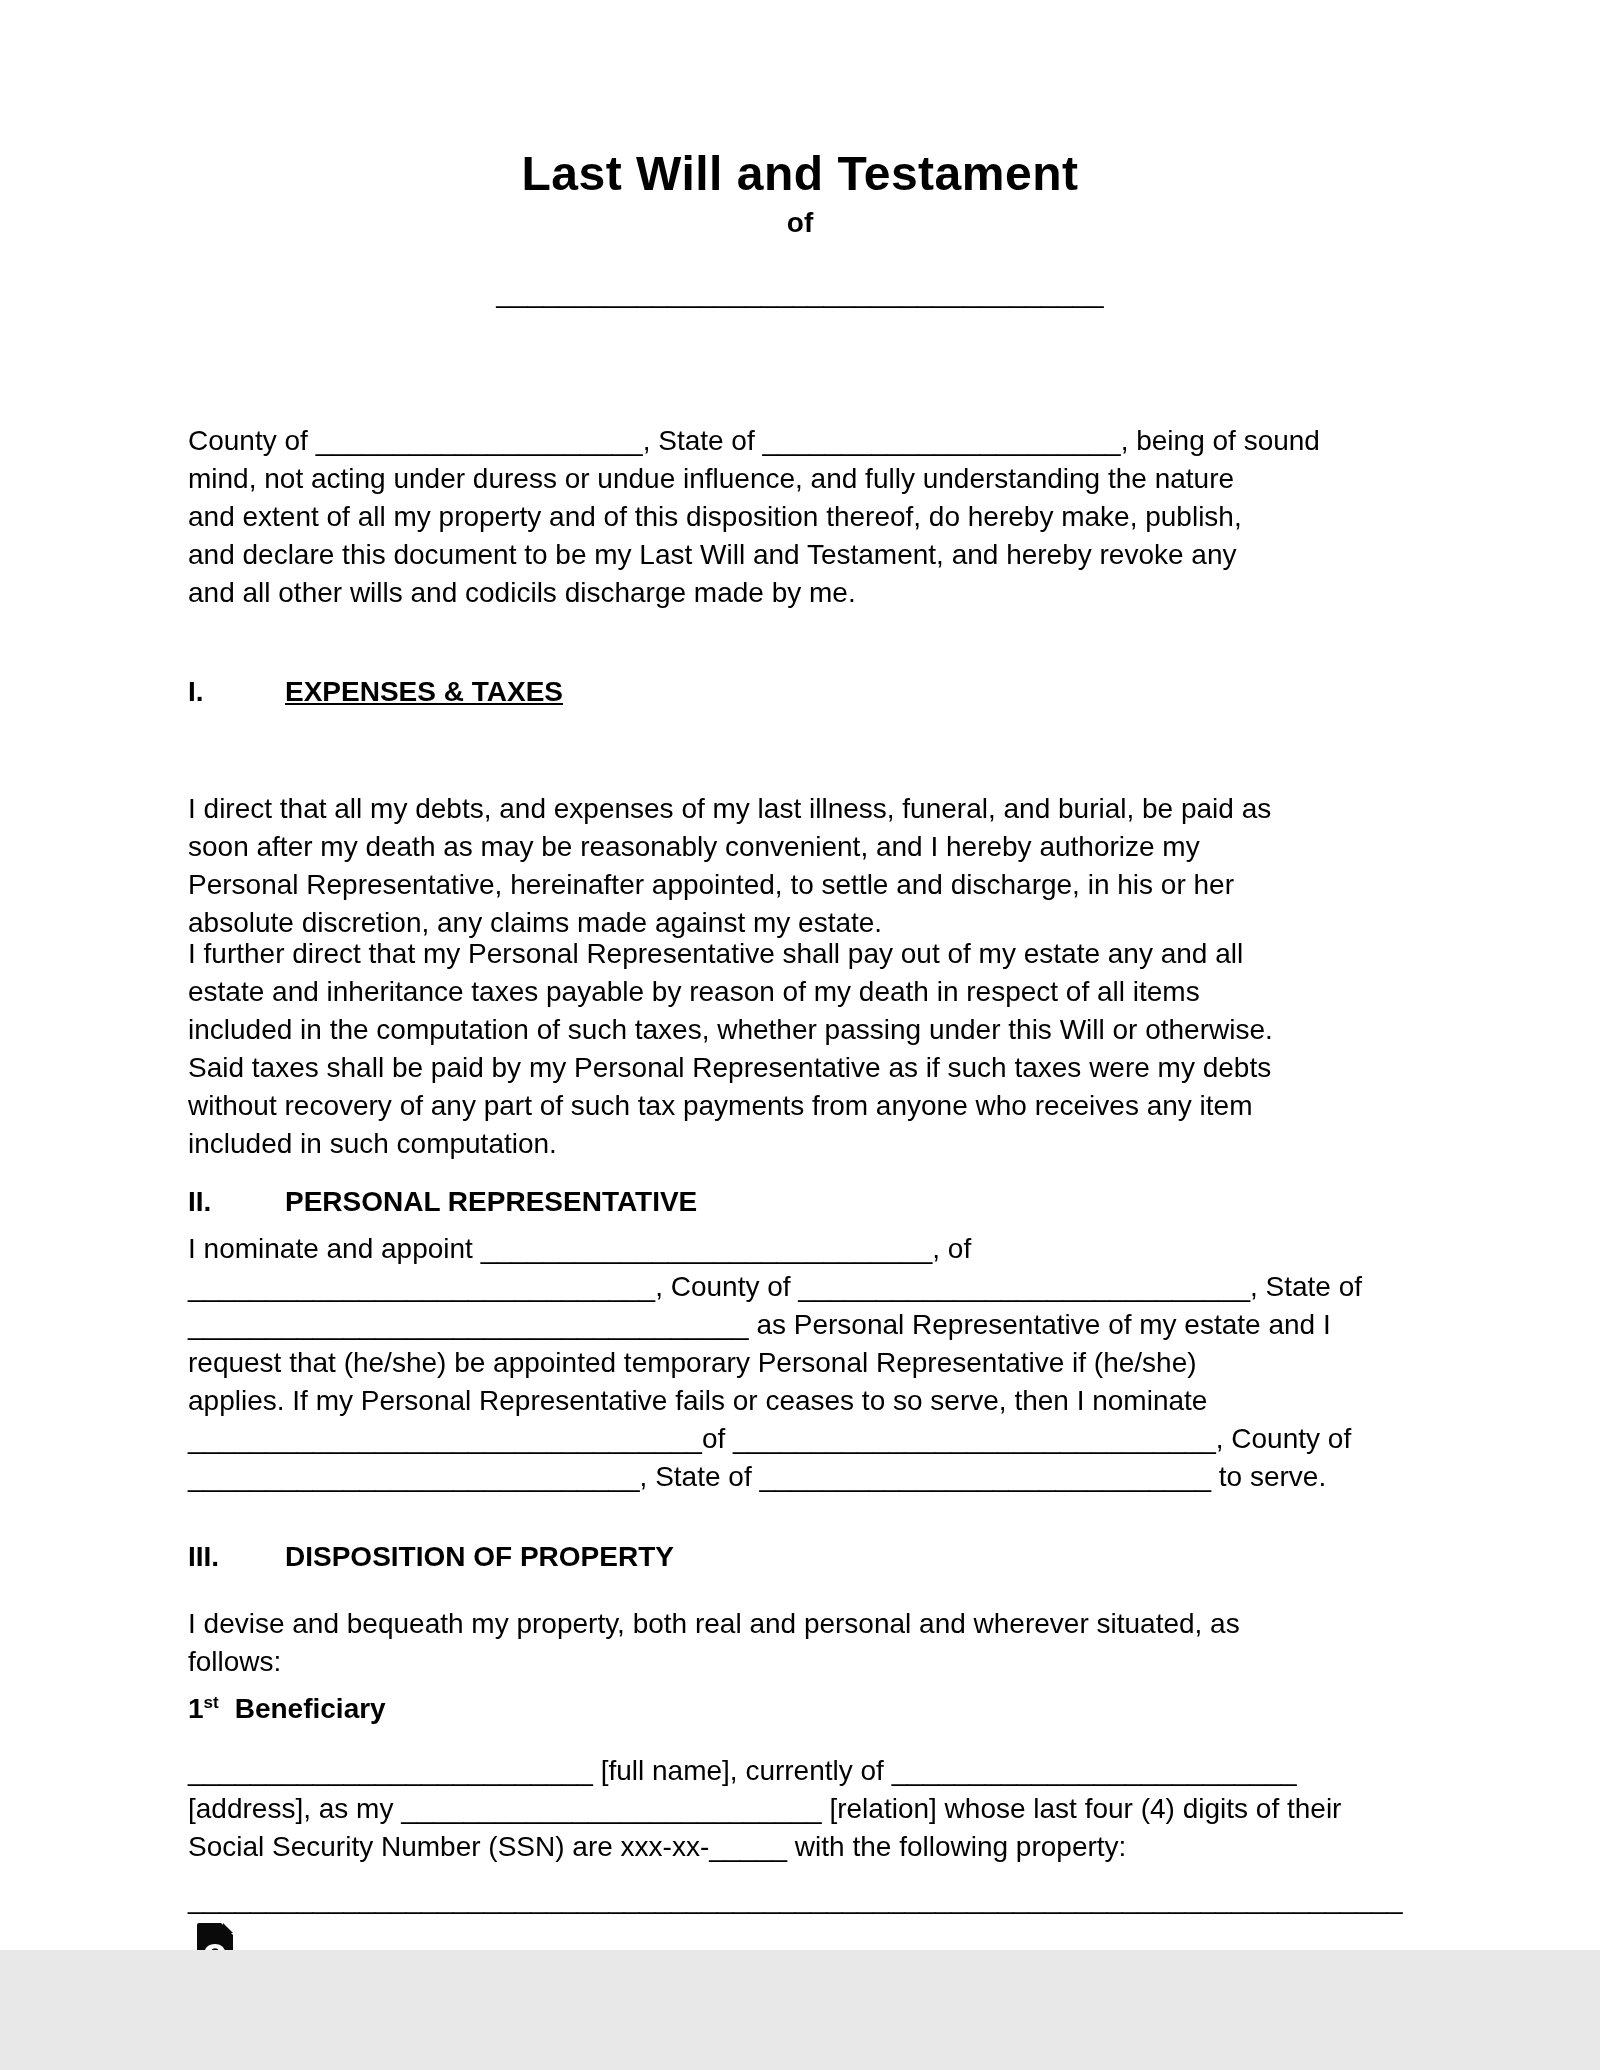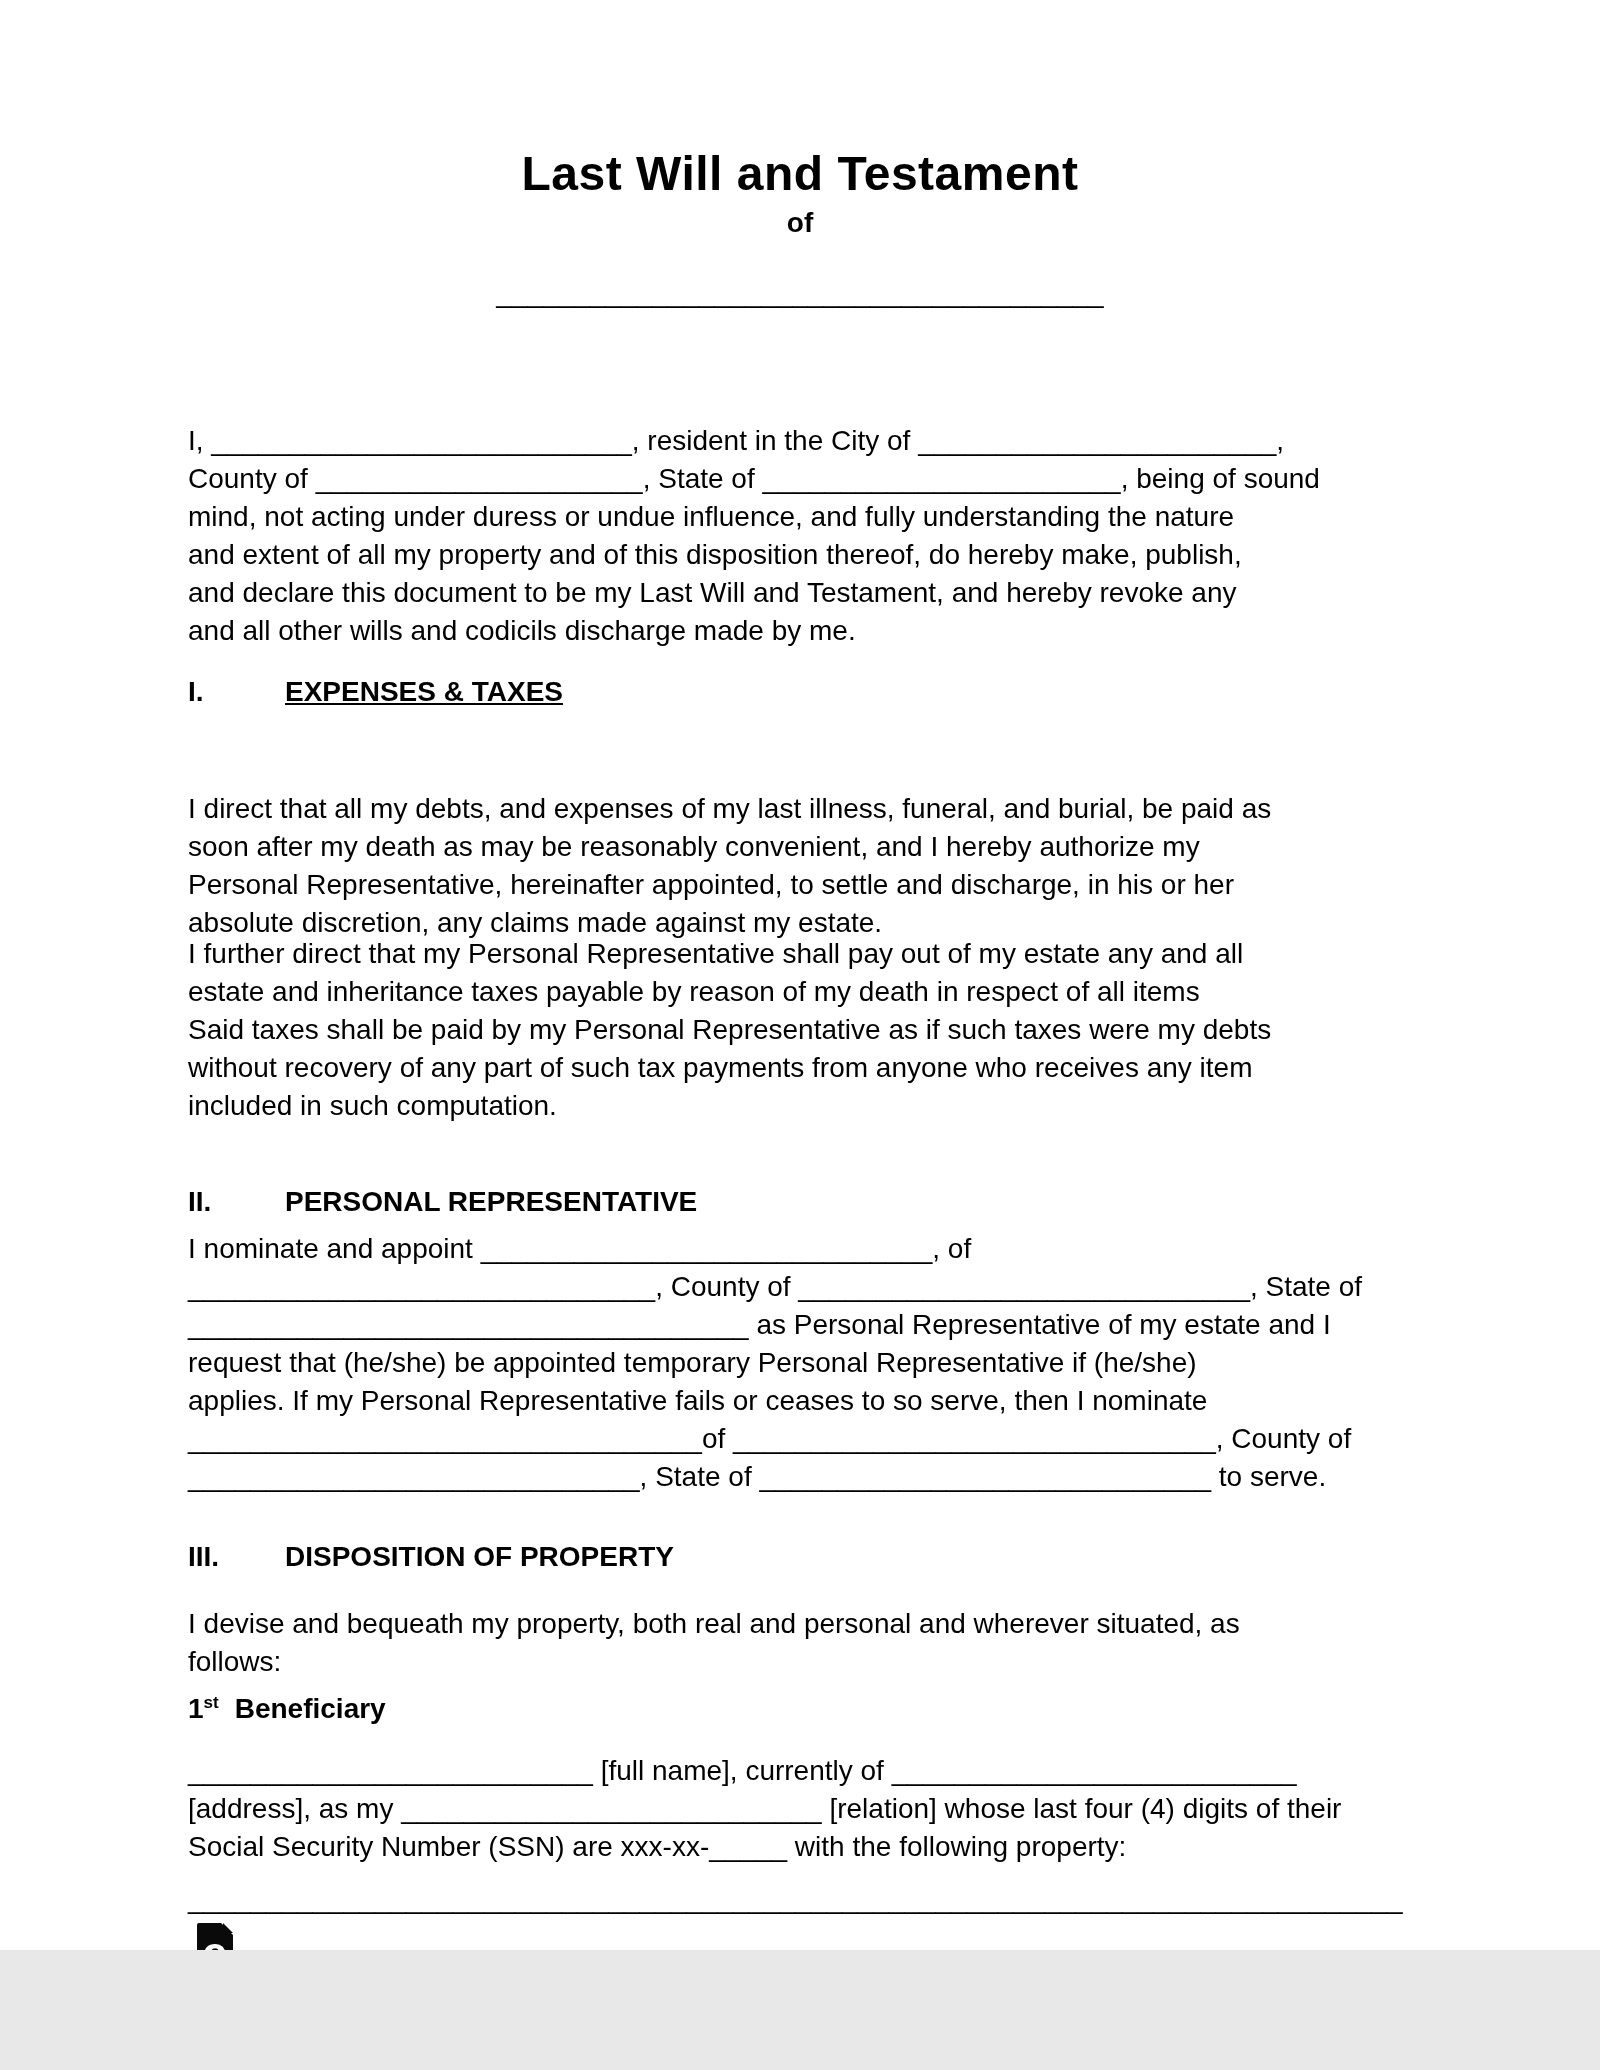--- a/index.html
+++ b/index.html
@@ -54,21 +54,20 @@
 </head>
 <body>
 
 <div class="page">
 
   <div class="blk center doc-title">Last Will and Testament</div>
   <div class="blk center doc-subtitle">of</div>
   <div class="blk center name-blank">_______________________________________</div>
 
   <div class="blk opening">
-    <div class="ln">I, ___________________________, resident in the City of _______________________,</div>
     <div class="ln">County of _____________________, State of _______________________, being of sound</div>
     <div class="ln">mind, not acting under duress or undue influence, and fully understanding the nature</div>
     <div class="ln">and extent of all my property and of this disposition thereof, do hereby make, publish,</div>
     <div class="ln">and declare this document to be my Last Will and Testament, and hereby revoke any</div>
     <div class="ln">and all other wills and codicils discharge made by me.</div>
   </div>
 
   <div class="blk heading h1">
     <span class="h-num">I.</span><span>EXPENSES &amp; TAXES</span>
   </div>
@@ -76,20 +75,21 @@
   <div class="blk s1p1">
     <div class="ln">I direct that all my debts, and expenses of my last illness, funeral, and burial, be paid as</div>
     <div class="ln">soon after my death as may be reasonably convenient, and I hereby authorize my</div>
     <div class="ln">Personal Representative, hereinafter appointed, to settle and discharge, in his or her</div>
     <div class="ln">absolute discretion, any claims made against my estate.</div>
   </div>
 
   <div class="blk s1p2">
     <div class="ln">I further direct that my Personal Representative shall pay out of my estate any and all</div>
     <div class="ln">estate and inheritance taxes payable by reason of my death in respect of all items</div>
+    <div class="ln">included in the computation of such taxes, whether passing under this Will or otherwise.</div>
     <div class="ln">Said taxes shall be paid by my Personal Representative as if such taxes were my debts</div>
     <div class="ln">without recovery of any part of such tax payments from anyone who receives any item</div>
     <div class="ln">included in such computation.</div>
   </div>
 
   <div class="blk heading h2">
     <span class="h-num">II.</span><span>PERSONAL REPRESENTATIVE</span>
   </div>
 
   <div class="blk s2p1">

